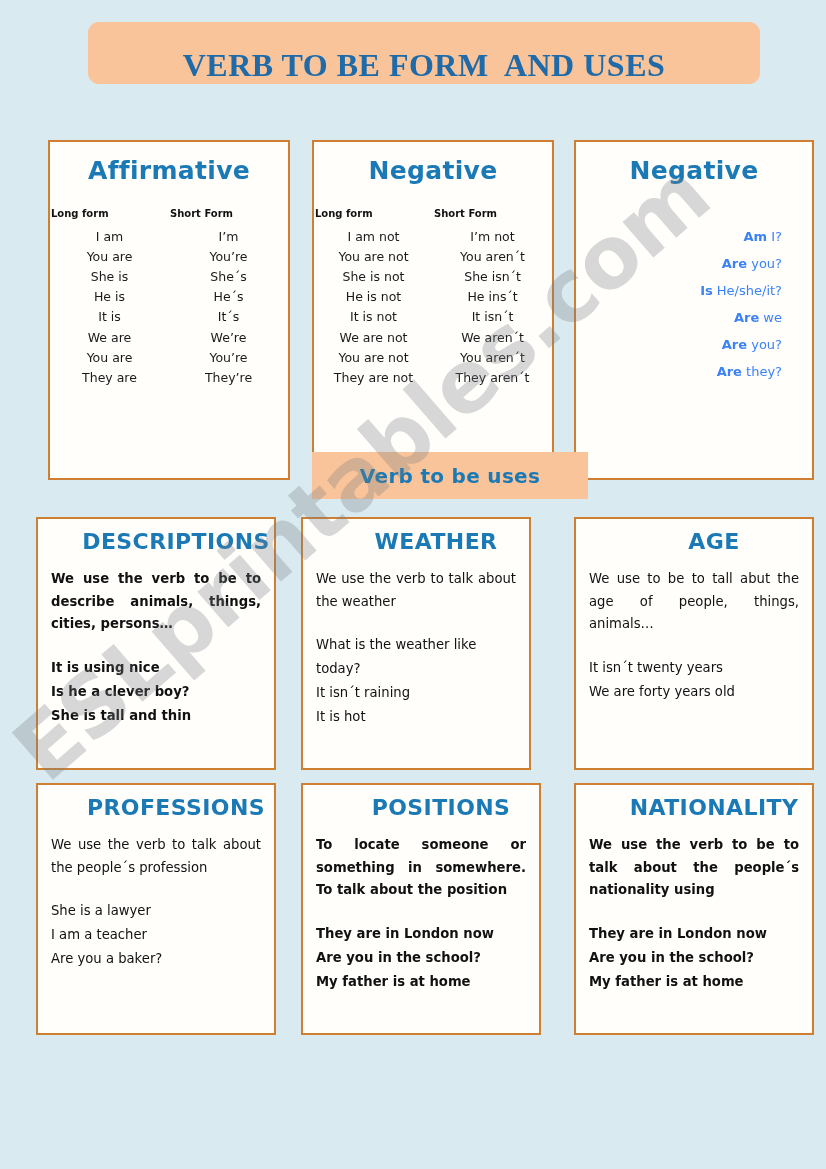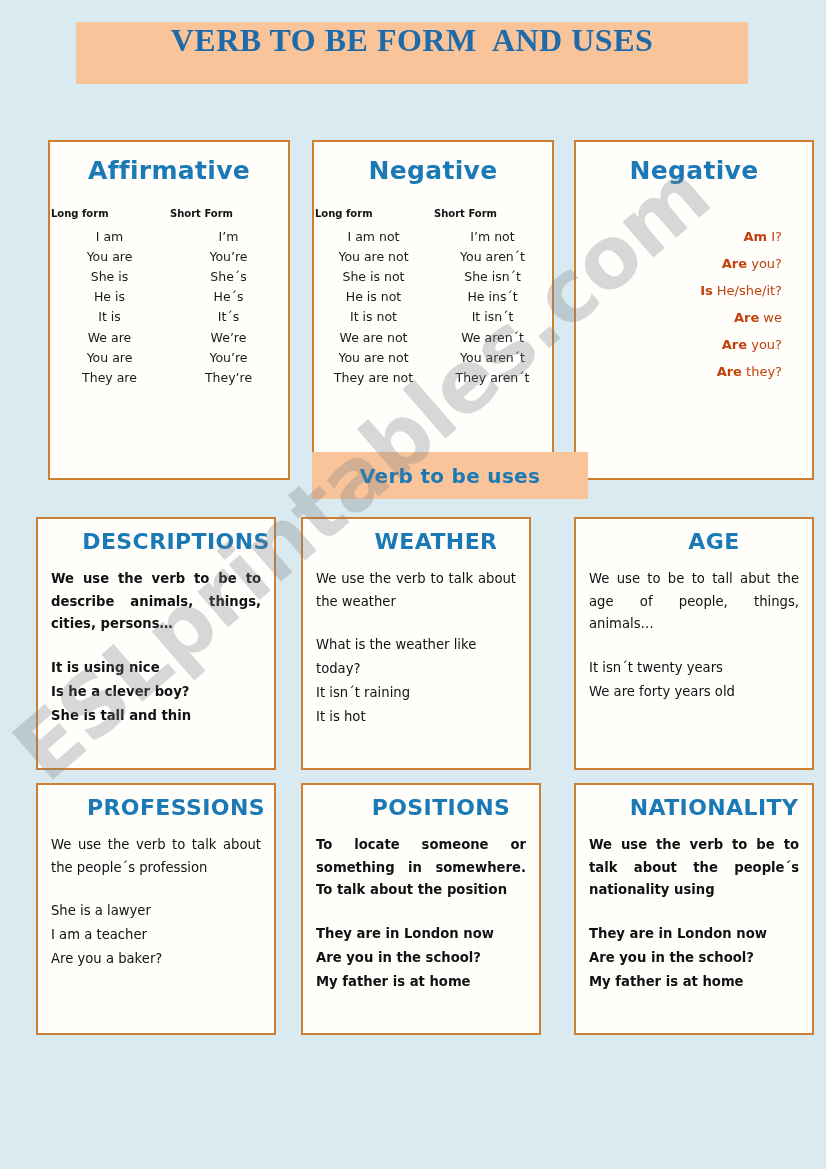--- a/index.html
+++ b/index.html
@@ -35,30 +35,31 @@
     color: rgba(120,125,130,0.30);
     white-space: nowrap;
     transform: rotate(-41deg);
     transform-origin: left bottom;
     letter-spacing: -1px;
   }
 
   
   #header-banner {
     position: absolute;
-    left: 76px;
+    left: 88px;
     top: 22px;
     width: 672px;
     height: 62px;
     background: #f9c49a;
     box-sizing: border-box;
     display: flex;
-    align-items: flex-start;
+    align-items: flex-end;
     justify-content: center;
     z-index: 2;
+    border-radius: 11px;
   }
   #header-banner .title {
     font-family: "Liberation Serif", "DejaVu Serif", serif;
     font-size: 32px;
     font-weight: bold;
     color: #1f6aa8;
     letter-spacing: 0.5px;
     white-space: pre;
   }
 
@@ -113,21 +114,21 @@
 
   
   .q-list {
     margin-top: 44px;
     padding-right: 30px;
     text-align: right;
   }
   .q-list .q-item {
     font-family: "DejaVu Sans", sans-serif;
     font-size: 13px;
-    color: #c2410c;
+    color: #3b82f6;
     margin-bottom: 12px;
     white-space: nowrap;
   }
   .q-list .q-item b { font-weight: bold; }
 
   
   #uses-banner {
     position: absolute;
     left: 312px;
     top: 452px;

